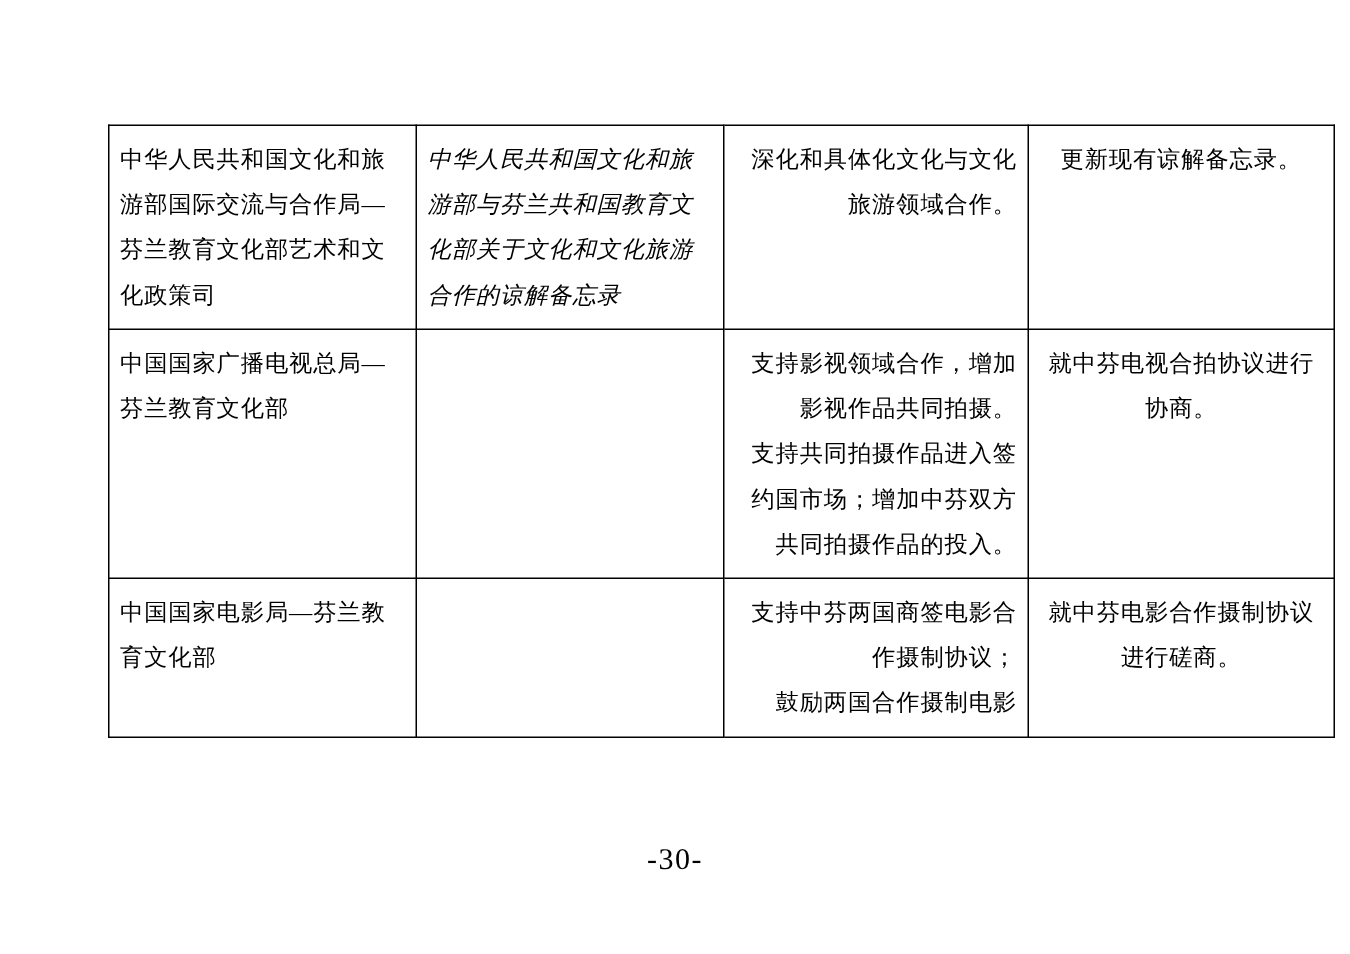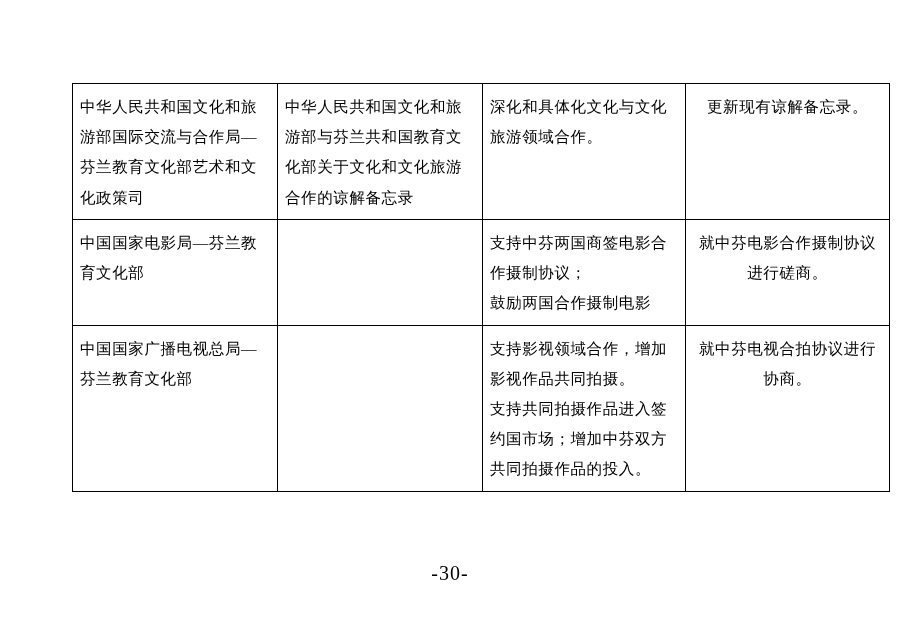--- a/index.html
+++ b/index.html
@@ -39,22 +39,22 @@
     vertical-align: top;
     padding: 8px 7px 6px 7px;
     font-size: 15.5px;
     line-height: 1.95;
     letter-spacing: 0.6px;
     font-family: "Liberation Serif", "DejaVu Serif", serif;
     word-break: break-all;
   }
 
   .col-a { width: 190px; }
-  .col-b { width: 190px; }
-  .col-c { width: 188px; }
+  .col-b { width: 190px; font-style: italic; }
+  .col-c { width: 188px; text-align: right; }
   .col-d { width: 189px; text-align: center; }
 
   .cell-p {
     margin: 0;
   }
 
   .page-number {
     position: absolute;
     left: 0;
     top: 562px;
@@ -81,44 +81,44 @@
         </td>
         <td class="col-c">
           <p class="cell-p">深化和具体化文化与文化旅游领域合作。</p>
         </td>
         <td class="col-d">
           <p class="cell-p">更新现有谅解备忘录。</p>
         </td>
       </tr>
       <tr>
         <td class="col-a">
+          <p class="cell-p">中国国家广播电视总局—芬兰教育文化部</p>
+        </td>
+        <td class="col-b">
+          <p class="cell-p"></p>
+        </td>
+        <td class="col-c">
+          <p class="cell-p">支持影视领域合作，增加影视作品共同拍摄。<br>支持共同拍摄作品进入签约国市场；增加中芬双方共同拍摄作品的投入。</p>
+        </td>
+        <td class="col-d">
+          <p class="cell-p">就中芬电视合拍协议进行协商。</p>
+        </td>
+      </tr>
+      <tr>
+        <td class="col-a">
           <p class="cell-p">中国国家电影局—芬兰教育文化部</p>
         </td>
         <td class="col-b">
           <p class="cell-p"></p>
         </td>
         <td class="col-c">
           <p class="cell-p">支持中芬两国商签电影合作摄制协议；<br>鼓励两国合作摄制电影</p>
         </td>
         <td class="col-d">
           <p class="cell-p">就中芬电影合作摄制协议进行磋商。</p>
         </td>
       </tr>
-      <tr>
-        <td class="col-a">
-          <p class="cell-p">中国国家广播电视总局—芬兰教育文化部</p>
-        </td>
-        <td class="col-b">
-          <p class="cell-p"></p>
-        </td>
-        <td class="col-c">
-          <p class="cell-p">支持影视领域合作，增加影视作品共同拍摄。<br>支持共同拍摄作品进入签约国市场；增加中芬双方共同拍摄作品的投入。</p>
-        </td>
-        <td class="col-d">
-          <p class="cell-p">就中芬电视合拍协议进行协商。</p>
-        </td>
-      </tr>
     </tbody>
   </table>
 
   <div class="page-number">-30-</div>
 
 </div>
 
 </body></html>

